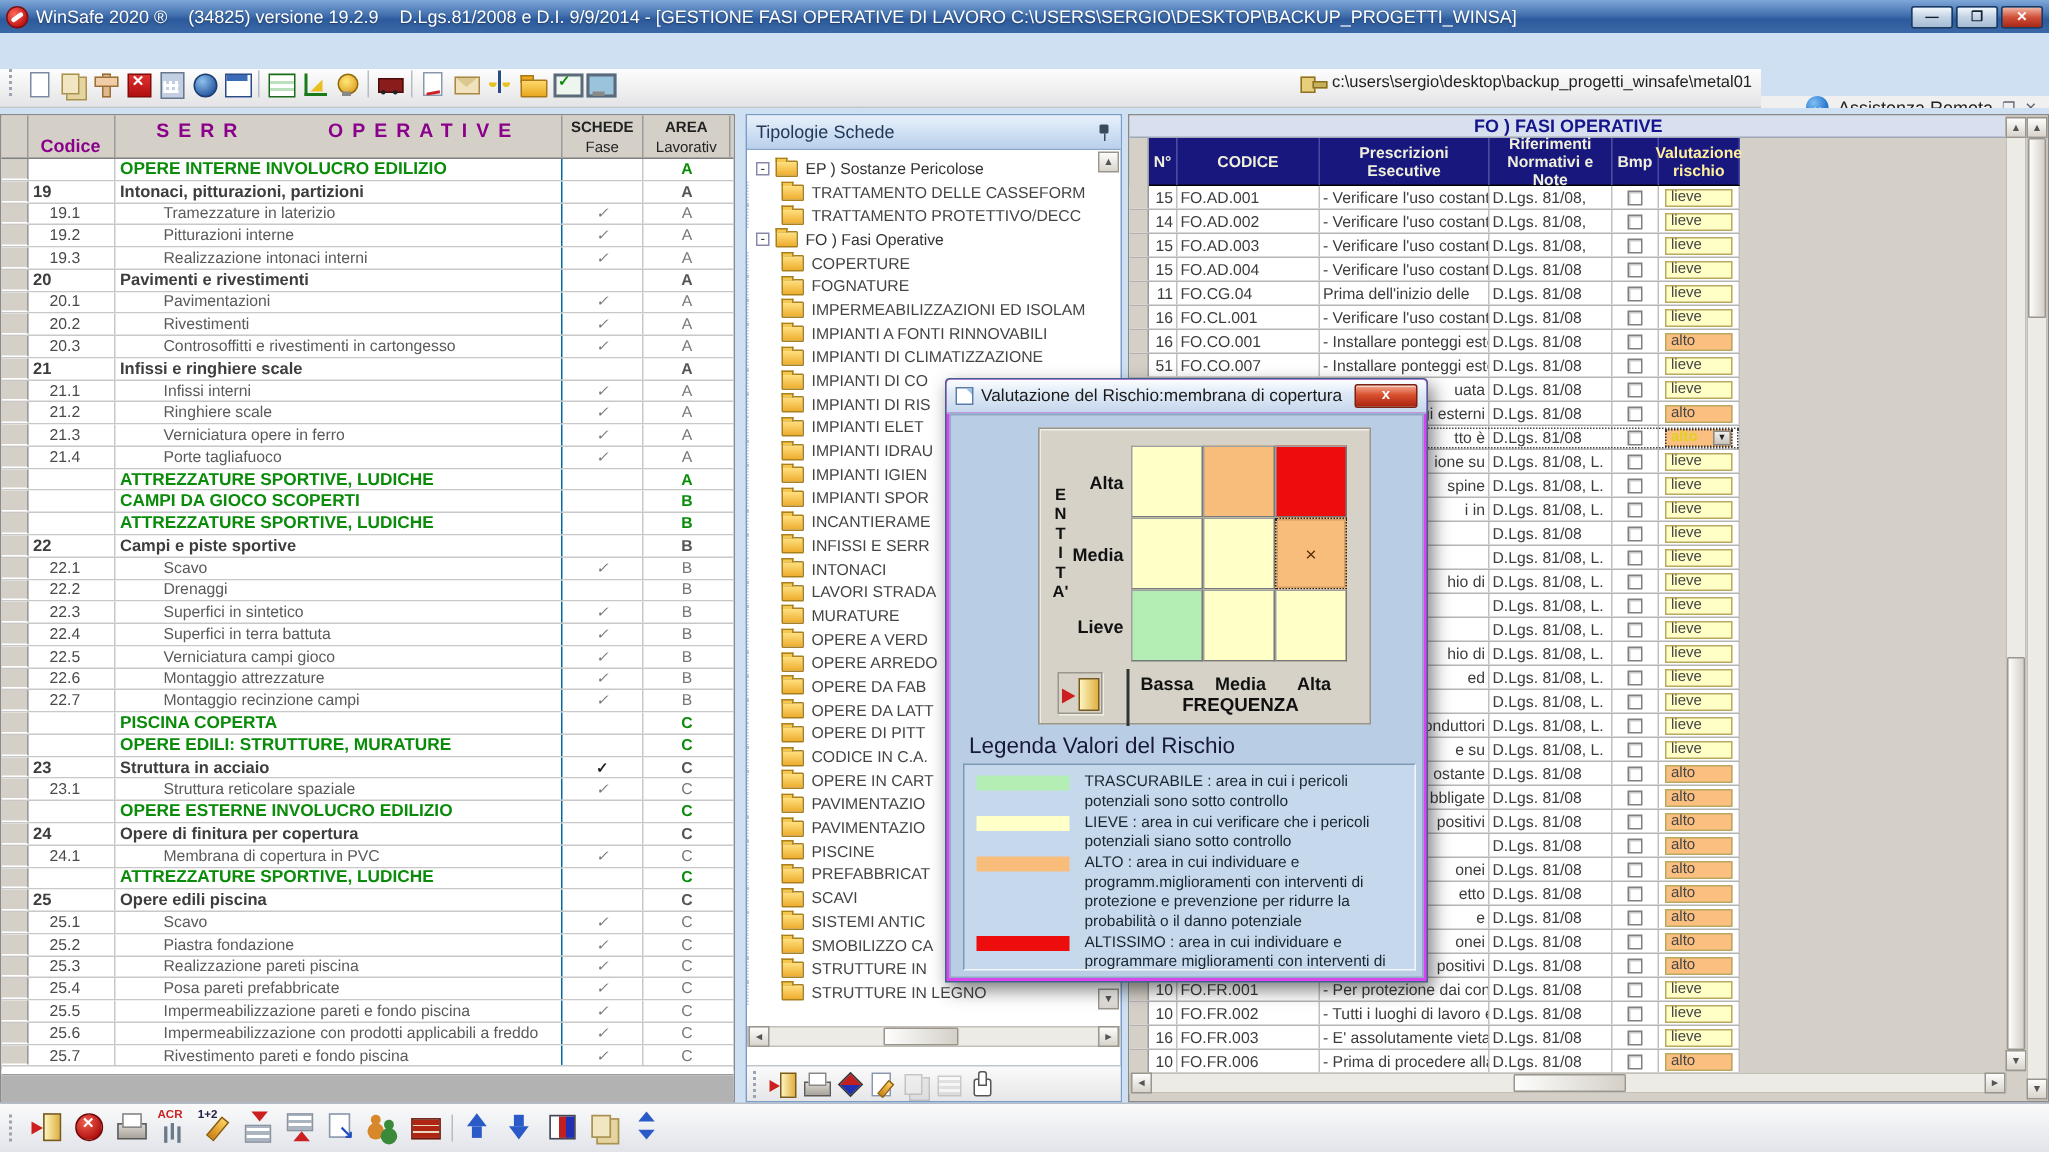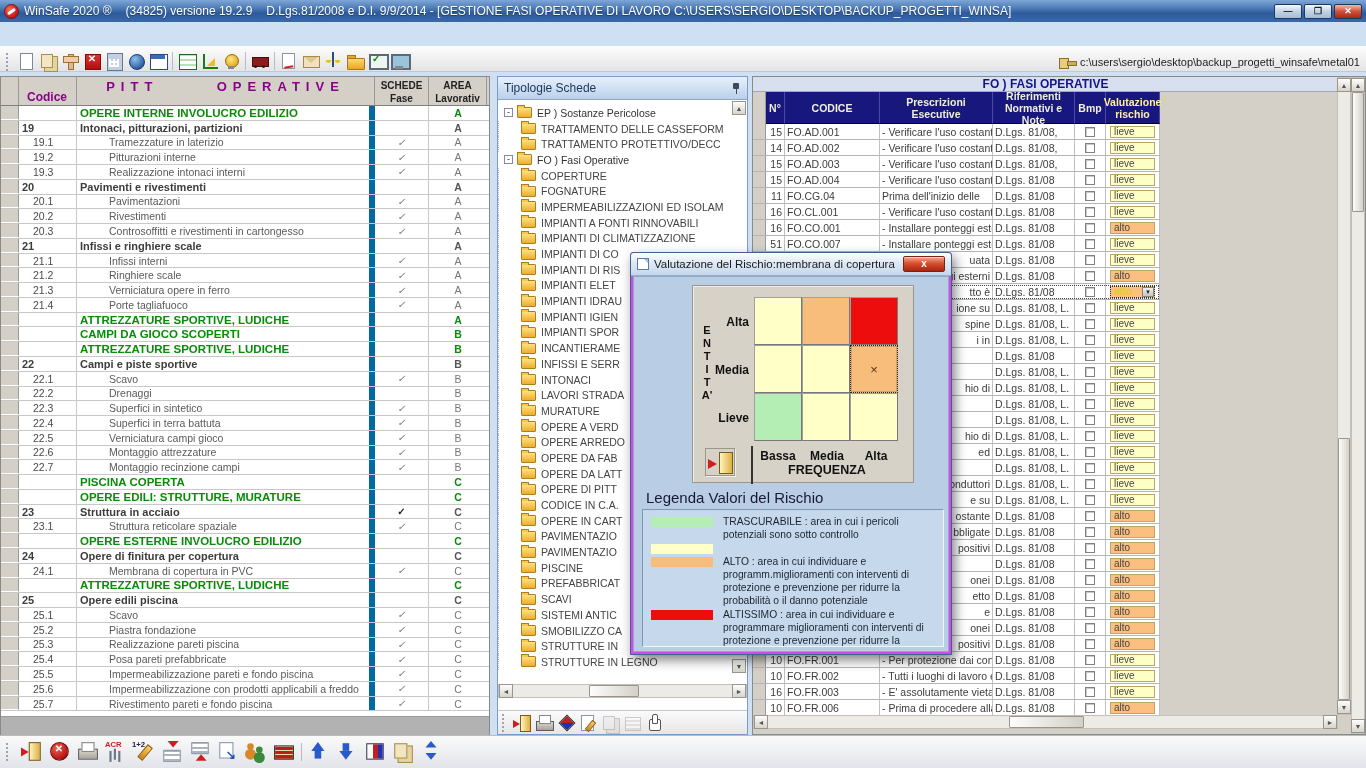--- a/index.html
+++ b/index.html
@@ -22,22 +22,22 @@
 
   
   #menubar { position:absolute; left:0; top:22px; width:1366px; height:24px; background:#f0f0f0; border-bottom:2px solid #701a75; display:flex; align-items:flex-start; padding-left:10px;margin-top:42px; }
   .menu-item { padding:0 9px; line-height:24px; font-size:12px; color:#1a1a1a; cursor:default; }
   .menu-item.disabled { color:#b8b8b8; }
   #menubar .right { margin-left:auto; display:flex; align-items:center; gap:6px; padding-right:8px; }
   .remote-icon { width:15px; height:15px; border-radius:50%; background:radial-gradient(circle at 35% 30%, #7ec0f4, #1868c8 75%); color:#fff; font-size:9px; line-height:15px; text-align:center; }
   .small-glyph { color:#667; font-size:10px; }
 
   
-  #toolbar1 { position:absolute; left:0; top:46px; width:1366px; height:26px;
-    background:linear-gradient(180deg,#fdfdfd,#e4e4e6); border-bottom:1px solid #c4c8cc; display:flex; align-items:flex-end; padding-left:6px; }
+  #toolbar1 { position:absolute; left:0; top:46px; width:1174px; height:26px;
+    background:linear-gradient(180deg,#fdfdfd,#e4e4e6); border-bottom:1px solid #c4c8cc; display:flex; align-items:flex-start; padding-left:6px; }
   #toolbar1 .right { margin-left:auto; display:flex; align-items:center; gap:4px; padding-right:6px; font-size:11px; color:#222; }
   .grip { width:4px; height:18px; border-left:2px dotted #9aa4b2; margin-right:5px; flex:none; }
   .tsep { width:1px; height:18px; background:#b6bcc4; margin:0 3px; flex:none; }
 
   .ti { display:inline-block; width:20px; height:20px; position:relative; margin:0 1px; flex:none; }
   .ti::before, .ti::after { content:""; position:absolute; }
   .ti.dis { opacity:.45; filter:grayscale(1); }
 
   .i-new-document::before { left:4px; top:2px; width:11px; height:15px; background:#fff; border:1px solid #7a8aa0; }
   .i-copy-document::before { left:3px; top:3px; width:10px; height:12px; background:#f2e6c2; border:1px solid #a8904e; box-shadow:4px 3px 0 #e6d4a0, 4px 3px 0 1px #a8904e; }
@@ -110,27 +110,27 @@
 
   
   #left-panel { position:absolute; left:0; top:4px; width:490px; height:659px; background:#fff; border:1px solid #8a8a8a; }
   #lt-header { display:flex; height:29px; background:#d4d0c8; border-bottom:1px solid #808080; font-weight:bold; }
   #lt-header > div { border-right:1px solid #9a9a9a; }
   .lh-sel { width:18px; }
   .lh-code { width:58px; display:flex; align-items:flex-end; padding:0 0 1px 8px; color:#8b008b; font-size:12px; }
   .lh-desc { width:298px; display:flex; justify-content:space-around; align-items:flex-start; padding-top:2px; color:#8b008b; font-size:13px; letter-spacing:6px; }
   .lh-two { width:54px; text-align:center; font-size:10px; color:#222; line-height:13px; padding-top:2px; font-weight:bold; }
   .lh-two.area { width:58px; }
-  .lh-two .l2 { font-weight:bold; display:block; }
+  .lh-two .l2 { font-weight:normal; display:block; }
   #lt-rows { height:607px; overflow:hidden; }
   .lrow { display:flex; height:14.78px; border-bottom:1px solid #c8c8c8; align-items:center; background:#fff; }
   .lrow > div { height:100%; display:flex; align-items:center; overflow:hidden; white-space:nowrap; }
   .lc-sel { width:18px; background:#d4d0c8; border-right:1px solid #9a9a9a; border-bottom:1px solid #fff; }
   .lc-code { width:58px; border-right:1px solid #c8c8c8; padding-left:3px; color:#4a4a4a; font-size:10.5px; }
-  .lc-desc { width:298px; border-right:6px solid #0369a1; padding-left:3px; color:#5a5a5a; font-size:10.5px; }
+  .lc-desc { width:298px; border-right:1px solid #0369a1; padding-left:3px; color:#5a5a5a; font-size:10.5px; }
   .lc-check { width:54px; border-right:1px solid #c8c8c8; justify-content:center; color:#777; font-style:italic; font-size:10px; }
   .lc-area { width:58px; justify-content:center; color:#777; font-size:10.5px; }
   .lrow.g .lc-code, .lrow.g .lc-desc { font-weight:bold; color:#3d3d3d; font-size:11px; }
   .lrow.g .lc-area { font-weight:bold; color:#555; }
   .lrow.s .lc-desc { font-weight:bold; color:#0a8c0a; font-size:11.5px; }
   .lrow.s .lc-area { font-weight:bold; color:#0a8c0a; }
   .lrow.i .lc-desc { padding-left:32px; }
   .lrow.i .lc-code { padding-left:14px; }
   .lc-check.bold { font-style:normal; font-weight:bold; color:#222; }
   #lt-sliver { height:4px; background:#fff; border-bottom:1px solid #9a9a9a; }
@@ -286,21 +286,21 @@
     </span>
   </div>
 
   <div id="main">
 
     <div id="left-panel">
       <div id="lt-header">
         <div class="lh-sel"></div>
         <div class="lh-code">Codice</div>
         <div class="lh-desc">
-          <span>PITT</span>
+          <span>SERR</span>
           <span>OPERATIVE</span>
         </div>
         <div class="lh-two">
           <span>SCHEDE</span>
           <span class="l2">Fase</span>
         </div>
         <div class="lh-two area">
           <span>AREA</span>
           <span class="l2">Lavorativ</span>
         </div>
@@ -1371,20 +1371,21 @@
         <div class="door-big"></div>
       </div>
       <div id="legend-title">Legenda Valori del Rischio</div>
       <div id="legend-box">
           <div class="leg-entry">
             <span class="leg-swatch" style="background: rgb(181, 238, 181);"></span>
             <span class="leg-text">TRASCURABILE : area in cui i pericoli potenziali sono sotto controllo</span>
           </div>
           <div class="leg-entry">
             <span class="leg-swatch" style="background: rgb(255, 255, 200);"></span>
+            <span class="leg-text">LIEVE : area in cui verificare che i pericoli potenziali siano sotto controllo</span>
           </div>
           <div class="leg-entry">
             <span class="leg-swatch" style="background: rgb(248, 189, 122);"></span>
             <span class="leg-text">ALTO : area in cui individuare e programm.miglioramenti con interventi di protezione e prevenzione per ridurre la probabilità o il danno potenziale</span>
           </div>
           <div class="leg-entry">
             <span class="leg-swatch" style="background: rgb(238, 13, 13);"></span>
             <span class="leg-text">ALTISSIMO : area in cui individuare e programmare miglioramenti con interventi di protezione e prevenzione per ridurre la probabilità e il danno potenziale</span>
           </div>
         </div>

